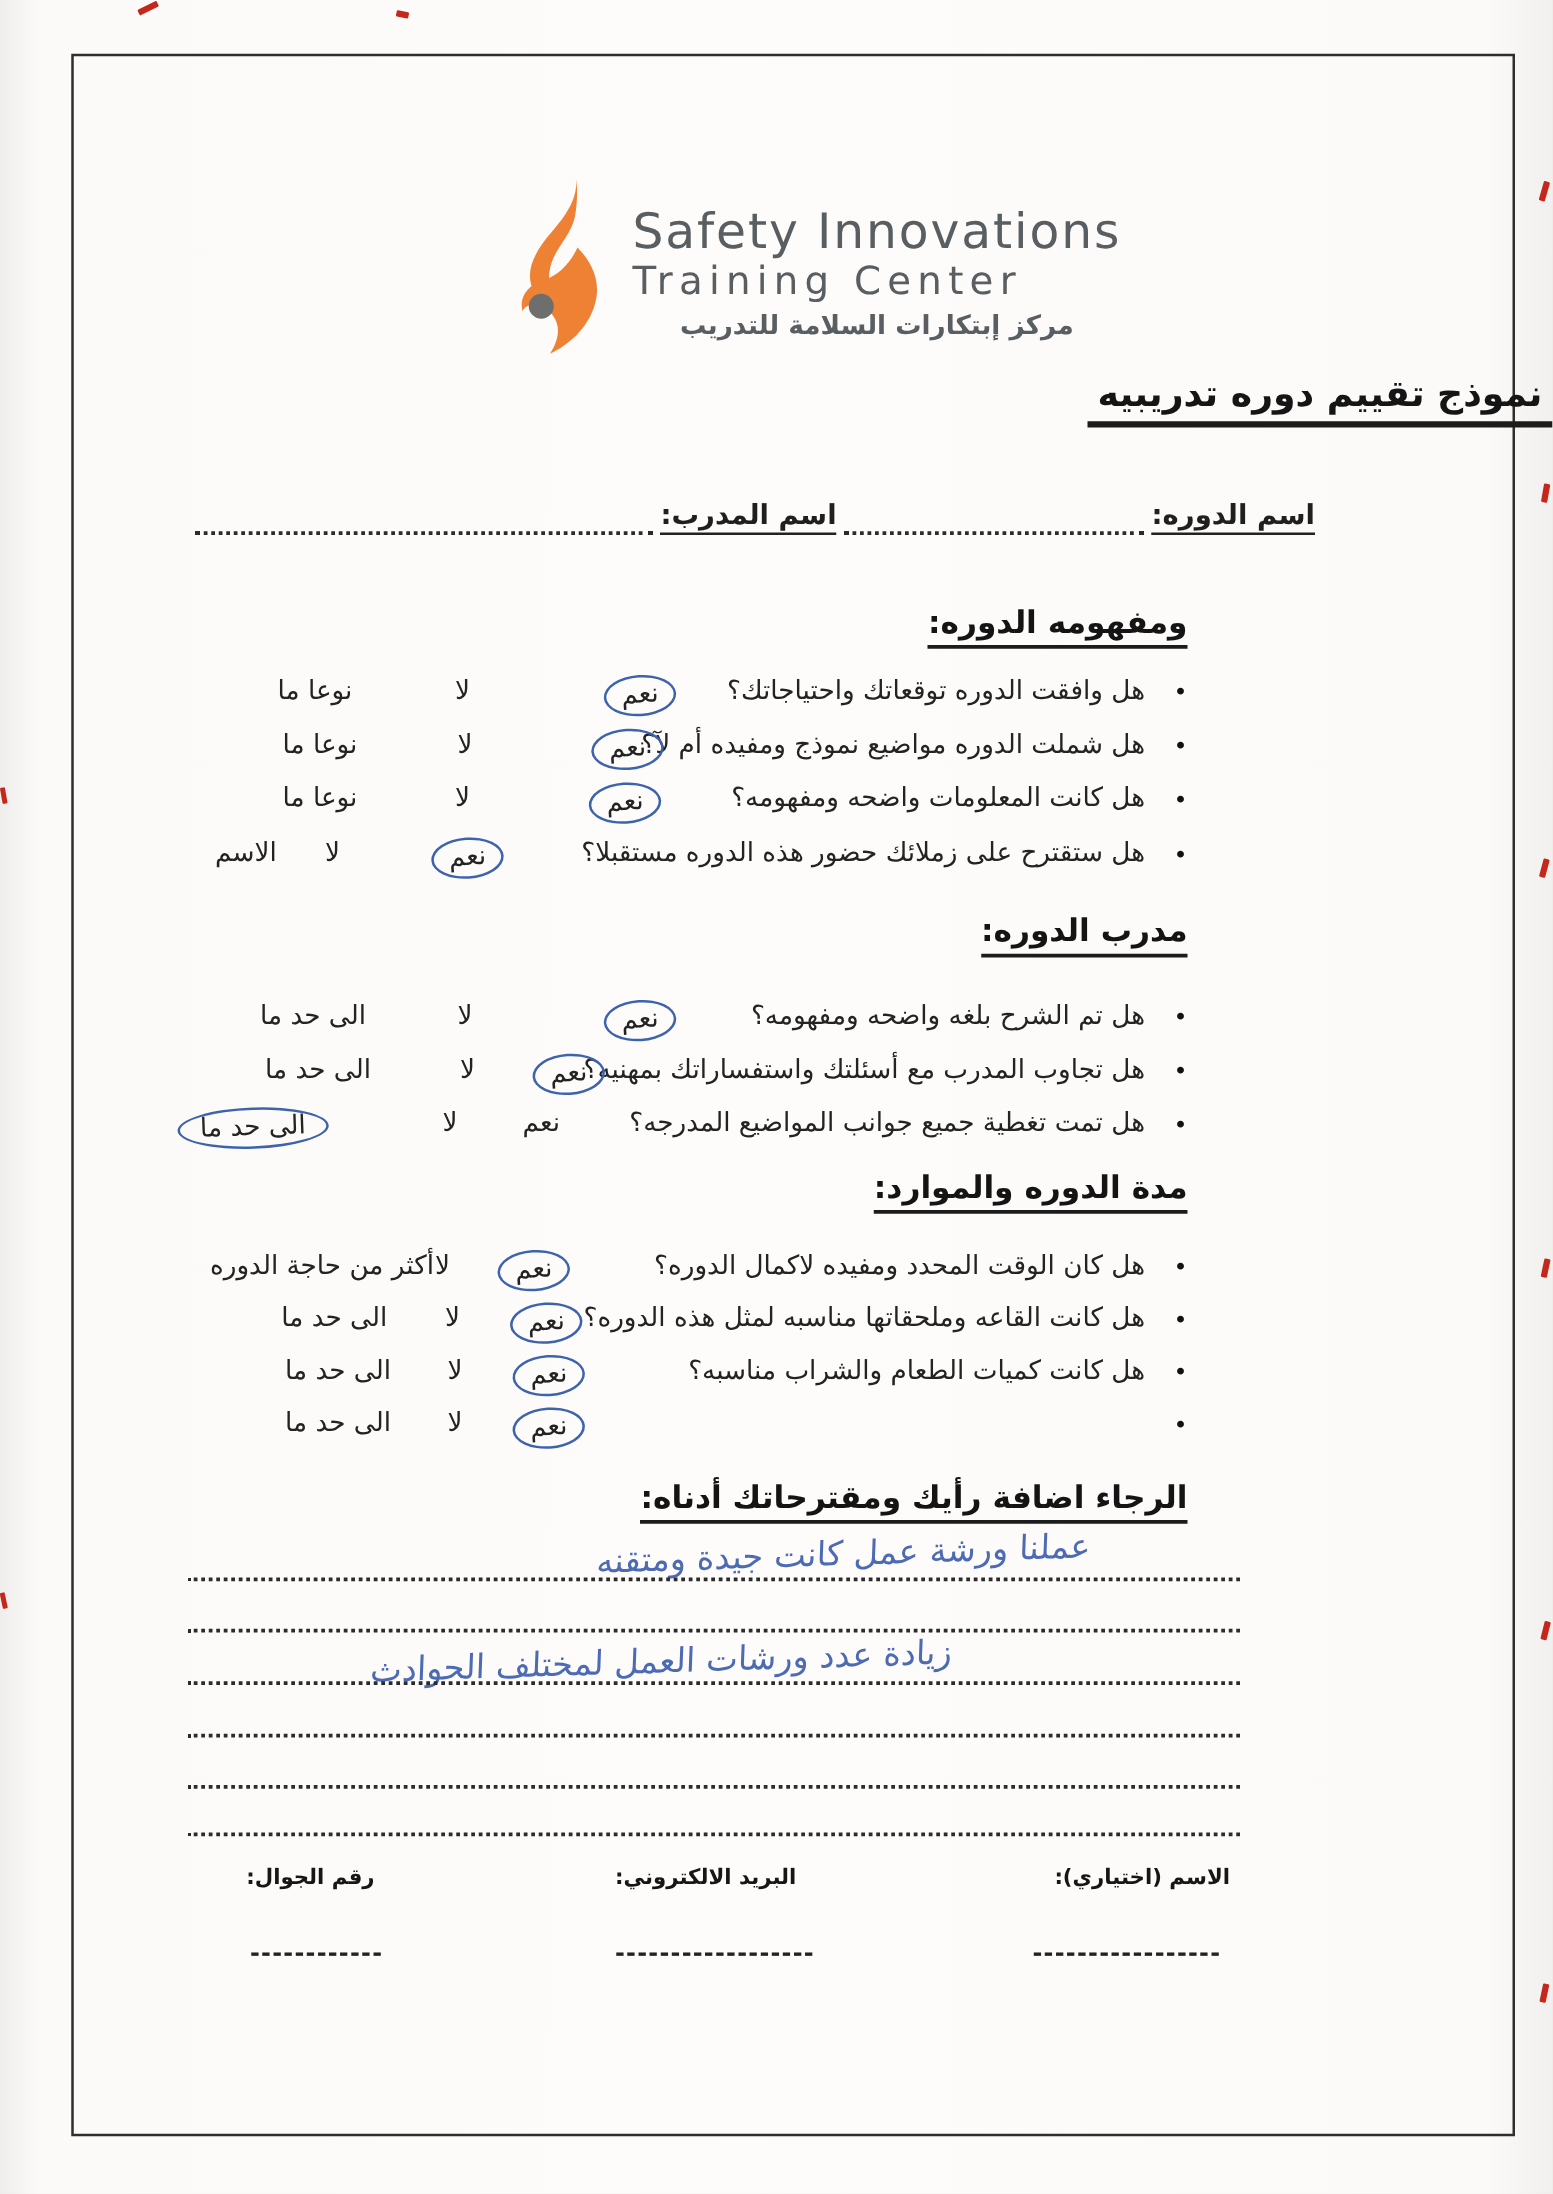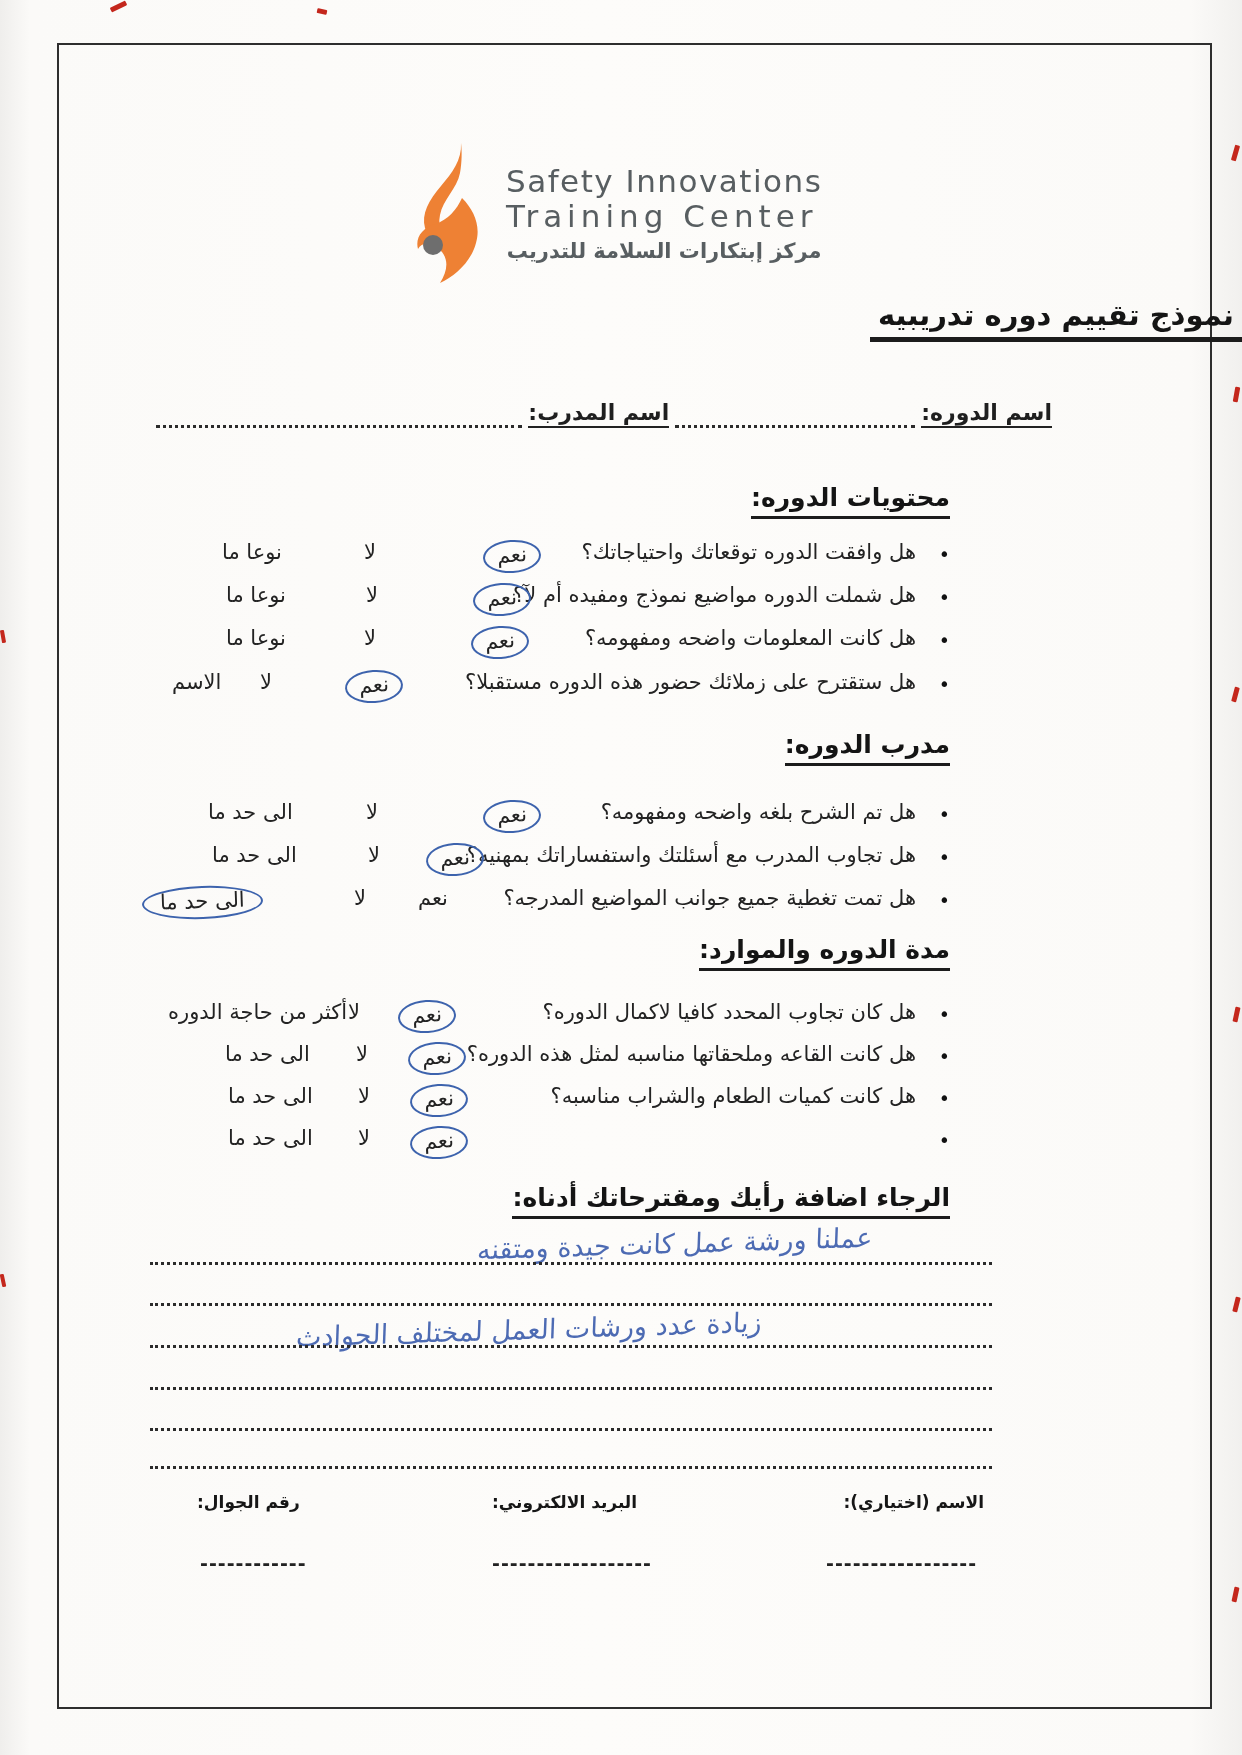--- a/index.html
+++ b/index.html
@@ -16,21 +16,21 @@
   .frame{
     position:absolute;left:57px;top:43px;width:1151px;height:1662px;
     border:2px solid #2e2e2e;background:transparent;
   }
   
   .rm{position:absolute;background:#c4271c;border-radius:1px;}
   
   .logo{position:absolute;top:138px;left:402px;display:flex;align-items:flex-start;gap:12px;}
   .flame{width:92px;height:148px;flex:0 0 auto;margin-top:4px;}
   .logo-text{display:flex;flex-direction:column;margin-top:26px;}
-  .logo-en1{font-size:31px;color:#585e61;letter-spacing:1.5px;line-height:1.12;}
+  .logo-en1{font-size:39px;color:#585e61;letter-spacing:1.5px;line-height:1.12;}
   .logo-en2{font-size:31px;color:#585e61;letter-spacing:5px;line-height:1.12;}
   .logo-ar{direction:rtl;text-align:center;font-size:21px;color:#585e61;margin-top:6px;font-weight:bold;}
   
   .title-wrap{position:absolute;top:298px;left:0;width:1242px;text-align:right;}
   .title{display:inline-block;direction:rtl;font-weight:bold;font-size:29px;color:#151515;
     border-bottom:5px solid #1c1c1c;padding:0 8px 5px;}
   
   .namebar{position:absolute;top:400px;left:150px;width:902px;direction:rtl;
     display:flex;align-items:flex-end;font-size:22px;font-weight:bold;}
   .nb-label{white-space:nowrap;border-bottom:2px solid #222;padding-bottom:1px;}
@@ -90,21 +90,21 @@
     <span class="title">نموذج تقييم دوره تدريبيه</span>
   </div>
 
   <div class="namebar">
     <span class="nb-label">اسم الدوره:</span>
     <span class="nb-dots d1"></span>
     <span class="nb-label">اسم المدرب:</span>
     <span class="nb-dots d2"></span>
   </div>
 
-  <div class="sec-h" style="top:483px;">محتويات الدوره:</div>
+  <div class="sec-h" style="top:483px;">ومفهومه الدوره:</div>
 
   <div class="q-row" style="top:540px;">
     <span class="bullet">•</span>
     <span class="q-text">هل وافقت الدوره توقعاتك واحتياجاتك؟</span>
     <span class="opt circled" style="left:343px;">نعم</span>
     <span class="opt" style="left:224px;">لا</span>
     <span class="opt" style="left:82px;">نوعا ما</span>
   </div>
 
   <div class="q-row" style="top:583px;">
@@ -154,21 +154,21 @@
     <span class="q-text">هل تمت تغطية جميع جوانب المواضيع المدرجه؟</span>
     <span class="opt" style="left:278px;">نعم</span>
     <span class="opt" style="left:214px;">لا</span>
     <span class="opt circled wide" style="left:2px;">الى حد ما</span>
   </div>
 
   <div class="sec-h" style="top:935px;">مدة الدوره والموارد:</div>
 
   <div class="q-row" style="top:1000px;">
     <span class="bullet">•</span>
-    <span class="q-text">هل كان تجاوب المحدد كافيا لاكمال الدوره؟</span>
+    <span class="q-text">هل كان الوقت المحدد ومفيده لاكمال الدوره؟</span>
     <span class="opt circled" style="left:258px;">نعم</span>
     <span class="opt" style="left:208px;">لا</span>
     <span class="opt" style="left:28px;">أكثر من حاجة الدوره</span>
   </div>
 
   <div class="q-row" style="top:1042px;">
     <span class="bullet">•</span>
     <span class="q-text">هل كانت القاعه وملحقاتها مناسبه لمثل هذه الدوره؟</span>
     <span class="opt circled" style="left:268px;">نعم</span>
     <span class="opt" style="left:216px;">لا</span>

